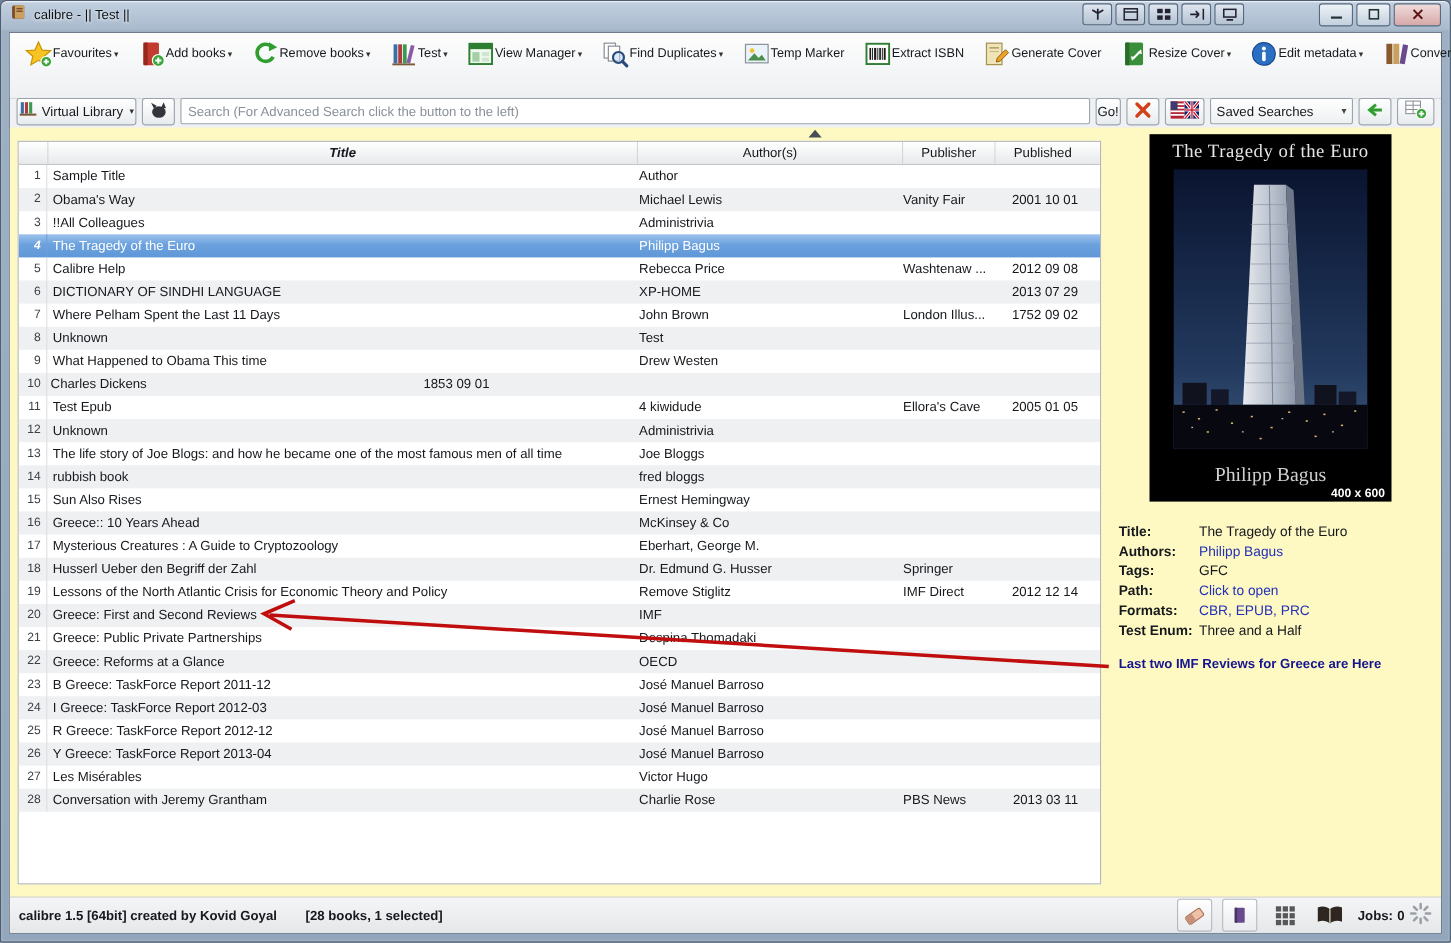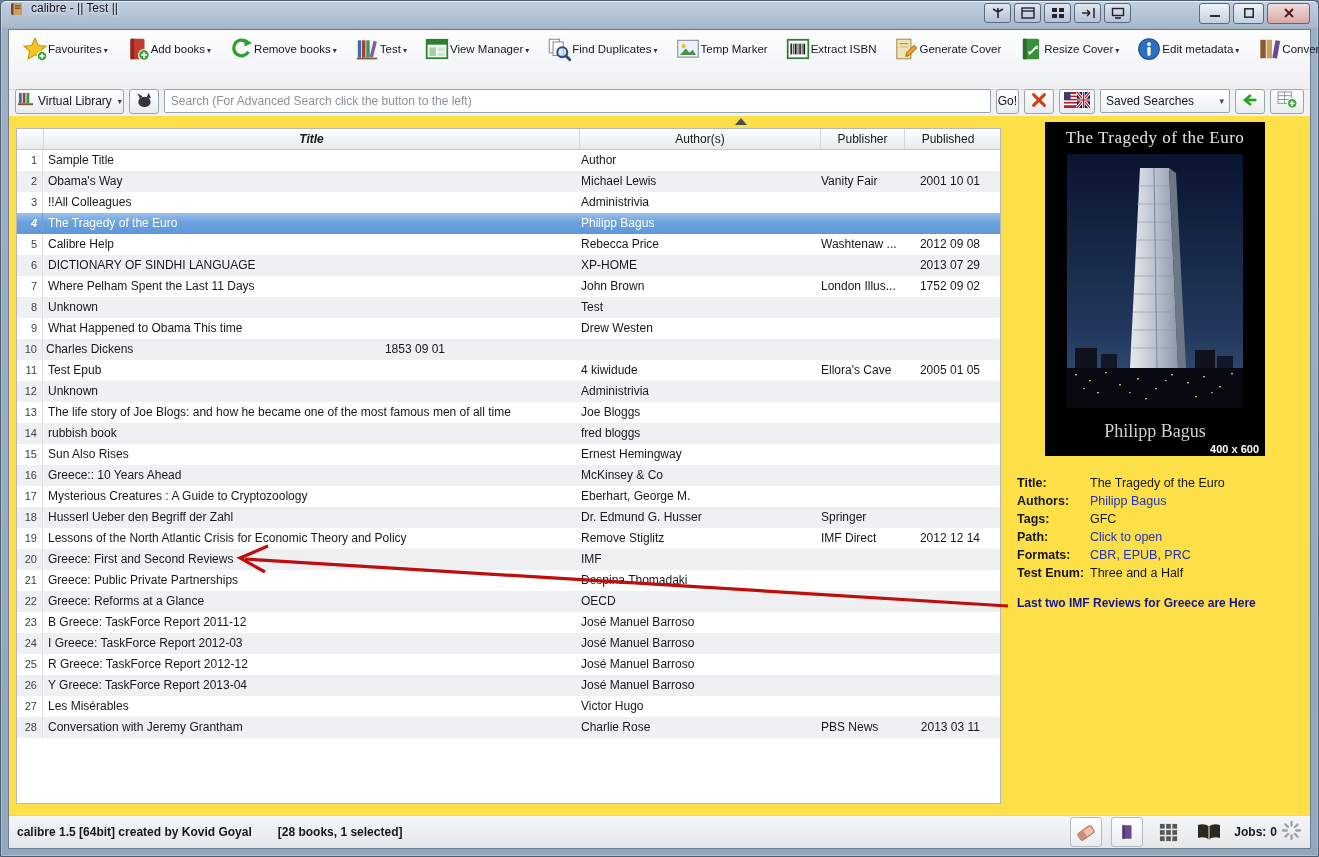--- a/index.html
+++ b/index.html
@@ -1,21 +1,21 @@
 <!DOCTYPE html>
 <html><head>
 <meta charset="utf-8">
 <style>
   html,body{margin:0;padding:0;}
   body{width:1319px;height:857px;overflow:hidden;font-family:"Liberation Sans",sans-serif;background:#6f8097;position:relative;}
   .window{position:absolute;inset:0;border:1px solid #4e5d70;border-radius:6px 6px 2px 2px;
     background:linear-gradient(180deg,#c2d0e0 0%,#a9bacd 26px,#9db0c4 27px,#93a7bc 100%);
     box-shadow:inset 0 1px 0 rgba(255,255,255,.6), inset 0 0 0 1px rgba(255,255,255,.25);}
   
-  .titlebar{position:absolute;top:0;left:0;right:0;height:24px;display:flex;padding:0 8px;}
+  .titlebar{position:absolute;top:0;left:0;right:0;height:24px;display:flex;align-items:center;padding:0 8px;}
   .title-text{font-size:12px;color:#0f1318;margin-left:6px;text-shadow:0 1px 3px rgba(255,255,255,.9);}
   .tb-right{margin-left:auto;display:flex;align-items:center;gap:3px;}
   .mini-btn{width:25px;height:18px;border:1px solid #5a6a7e;border-radius:3px;background:linear-gradient(#dfe7f0,#b4c2d2);
     display:flex;align-items:center;justify-content:center;}
   .win-gap{width:62px;}
   .win-btn{width:29px;height:19px;border:1px solid #5a6a7e;border-radius:3px;background:linear-gradient(#eef3f8,#c3d0de);
     display:flex;align-items:center;justify-content:center;}
   .win-btn.close{width:41px;background:linear-gradient(#f0dcdc,#d8a8a8);}
   
   .content{position:absolute;left:7px;right:7px;top:28px;bottom:7px;background:#f0f1f2;border:1px solid #6f7d8e;}
@@ -32,21 +32,21 @@
   .btn{border:1px solid #9aa4ae;border-radius:3px;background:linear-gradient(#ffffff,#e8ebee);
     display:flex;align-items:center;gap:4px;height:23px;padding:0 1px;font-size:12px;color:#15181c;white-space:nowrap;}
   .icon-btn{width:28px;justify-content:center;padding:0;}
   .search-input{flex:1;height:22px;border:1px solid #9aa4ae;border-radius:2px;font-size:12px;padding:0 6px;
     font-family:"Liberation Sans",sans-serif;color:#222;background:#fff;}
   .search-input::placeholder{color:#8a9098;}
   .combo{width:118px;height:22px;border:1px solid #9aa4ae;border-radius:2px;background:linear-gradient(#ffffff,#eef0f2);
     display:flex;align-items:center;font-size:12px;padding:0 5px;color:#15181c;}
   .combo .arr{margin-left:auto;font-size:9px;color:#444;}
   
-  .main{position:absolute;top:86px;left:0;right:0;bottom:32px;background:#fde047;}
+  .main{position:absolute;top:86px;left:0;right:0;bottom:32px;background:#fef9c3;}
   .grip{position:absolute;top:2px;left:726px;width:0;height:0;border-left:6px solid transparent;border-right:6px solid transparent;border-bottom:7px solid #4a4f55;}
   .table-wrap{position:absolute;left:7px;top:12px;width:983px;bottom:12px;background:#fff;border:1px solid #b4b8bc;overflow:hidden;}
   .thead{display:flex;height:20px;background:linear-gradient(#ffffff,#e7e9eb);border-bottom:1px solid #c4c7ca;
     font-size:12px;color:#15181c;align-items:center;}
   .th{text-align:center;border-right:1px solid #d4d7da;height:100%;line-height:20px;overflow:hidden;}
   .th.sorted{font-weight:bold;font-style:italic;}
   .tbody{font-size:12px;color:#15181c;}
   .trow{display:flex;height:21px;line-height:21px;}
   .trow:nth-child(even){background:#eef0f2;}
   .cell{overflow:hidden;white-space:nowrap;box-sizing:border-box;}

